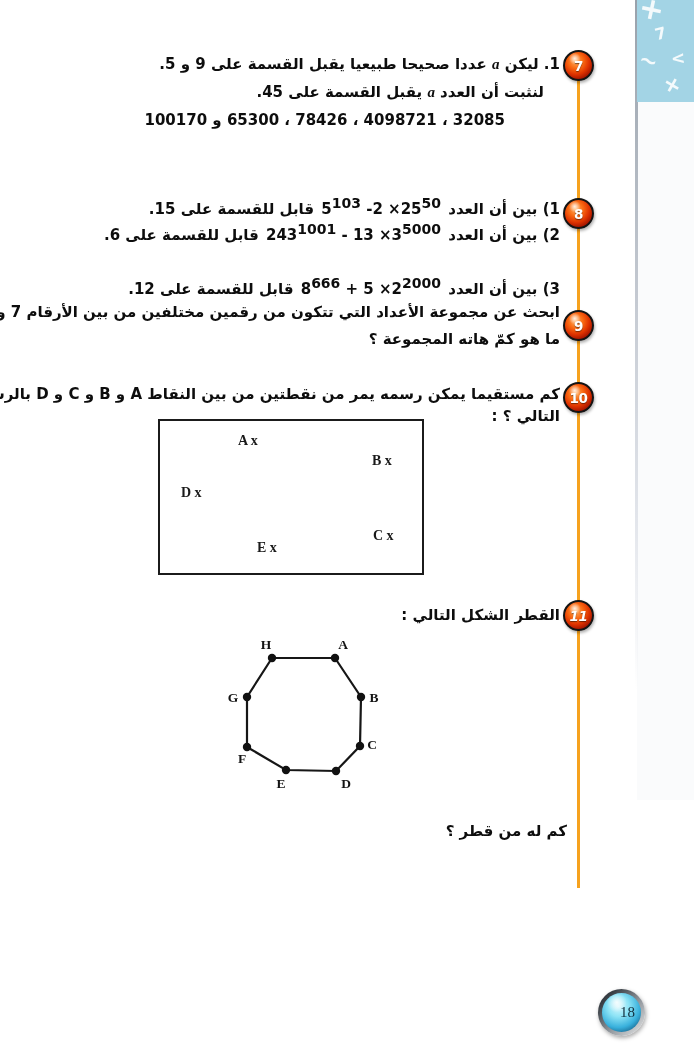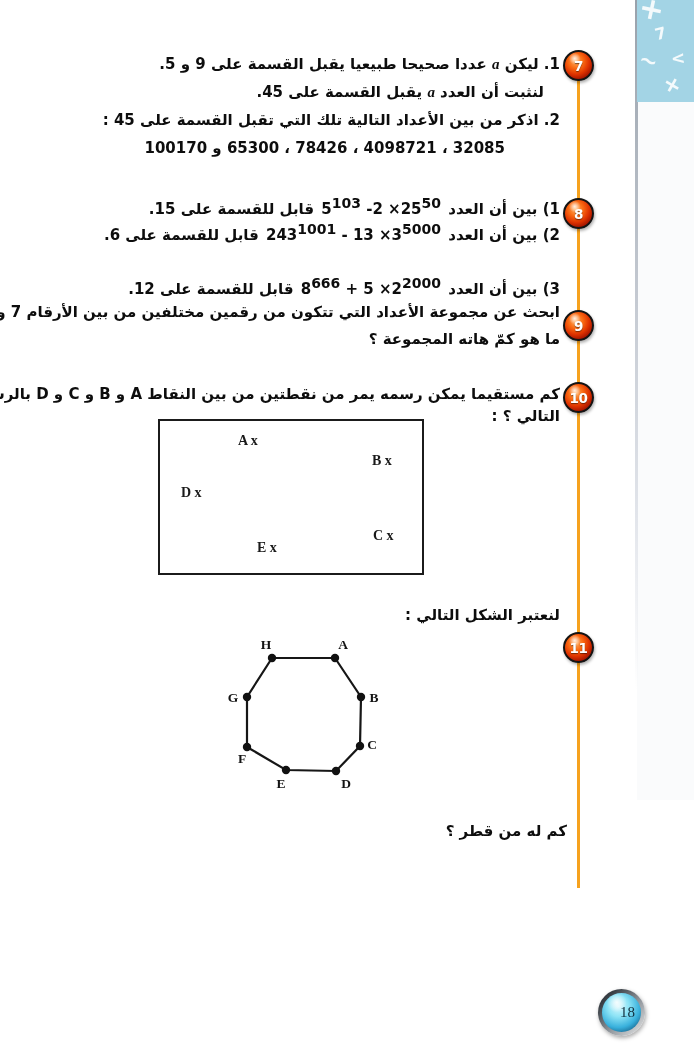--- a/index.html
+++ b/index.html
@@ -66,42 +66,41 @@
       <span class="doodle" style="left: 34px; top: 50px; font-size: 17px; transform: rotate(-5deg);">&lt;</span>
       <span class="doodle" style="left: 26px; top: 74px; font-size: 22px; transform: rotate(30deg);">+</span>
     </div>
   <div id="rail" style="left: 577px; top: 64px; height: 824px;"></div>
 
   <div id="exercises">
       <div class="badge" style="left: 563px; top: 50px;">7</div>
       <div class="ex" style="top: 50px; right: 134px;">
         <div class="line" style="height: 28px; line-height: 28px;"><span>1.  ليكن </span><span class="latin">a</span><span> عددا صحيحا طبيعيا يقبل القسمة على 9 و 5.</span></div>
         <div class="line" style="height: 28px; line-height: 28px; margin-left: 16px; margin-right: 16px;"><span>لنثبت أن العدد </span><span class="latin">a</span><span> يقبل القسمة على 45.</span></div>
-        <div class="line" style="height: 28px; line-height: 28px;"><span>2.  اذكر من بين الأعداد التالية تلك التي تقبل القسمة على 45 :</span></div>
         <div class="line" style="height: 28px; line-height: 28px; margin-left: 55px; margin-right: 55px;"><span>32085 ،  4098721 ، 78426 ، 65300 و 100170</span></div>
       </div>
       <div class="badge" style="left: 563px; top: 198px;">8</div>
       <div class="ex" style="top: 196px; right: 134px;">
         <div class="line" style="height: 26px; line-height: 26px;"><span>1) بين أن العدد </span><span class="math" dir="ltr">5<sup>103</sup> -2 ×25<sup>50</sup></span><span> قابل للقسمة على 15.</span></div>
         <div class="line" style="height: 26px; line-height: 26px;"><span>2) بين أن العدد </span><span class="math" dir="ltr">243<sup>1001</sup> - 13 ×3<sup>5000</sup></span><span> قابل للقسمة على 6.</span></div>
         <div class="line" style="height: 26px; line-height: 26px; margin-top: 28px;"><span>3) بين أن العدد </span><span class="math" dir="ltr">8<sup>666</sup> + 5 ×2<sup>2000</sup></span><span> قابل للقسمة على 12.</span></div>
       </div>
       <div class="badge" style="left: 563px; top: 310px;">9</div>
       <div class="ex" style="top: 299px; right: 134px;">
         <div class="line" style="height: 27px; line-height: 27px;"><span>ابحث عن مجموعة الأعداد التي تتكون من رقمين مختلفين من بين الأرقام 7 و 8 و 9 -</span></div>
         <div class="line" style="height: 27px; line-height: 27px;"><span>ما هو كمّ هاته المجموعة ؟</span></div>
       </div>
       <div class="badge" style="left: 563px; top: 382px;">10</div>
       <div class="ex" style="top: 383px; right: 134px;">
         <div class="line" style="height: 22px; line-height: 22px;"><span>كم مستقيما يمكن رسمه يمر من نقطتين من بين النقاط A و B و C و D  بالرسم</span></div>
         <div class="line" style="height: 22px; line-height: 22px;"><span>التالي ؟ :</span></div>
       </div>
-      <div class="badge" style="left: 563px; top: 632px;">11</div>
+      <div class="badge" style="left: 563px; top: 600px; font-style: italic;">11</div>
       <div class="ex" style="top: 604px; right: 134px;">
-        <div class="line" style="height: 22px; line-height: 22px;"><span>لنعتبر الشكل التالي :</span></div>
+        <div class="line" style="height: 22px; line-height: 22px;"><span>القطر الشكل التالي :</span></div>
       </div>
     </div>
 
   <div id="rectDiagram" style="left: 158px; top: 419px; width: 262px; height: 152px;">
       <span class="pt" style="left: 78px; top: 12px;">A x</span>
       <span class="pt" style="left: 212px; top: 32px;">B x</span>
       <span class="pt" style="left: 21px; top: 64px;">D x</span>
       <span class="pt" style="left: 213px; top: 107px;">C x</span>
       <span class="pt" style="left: 97px; top: 119px;">E x</span>
     </div>

